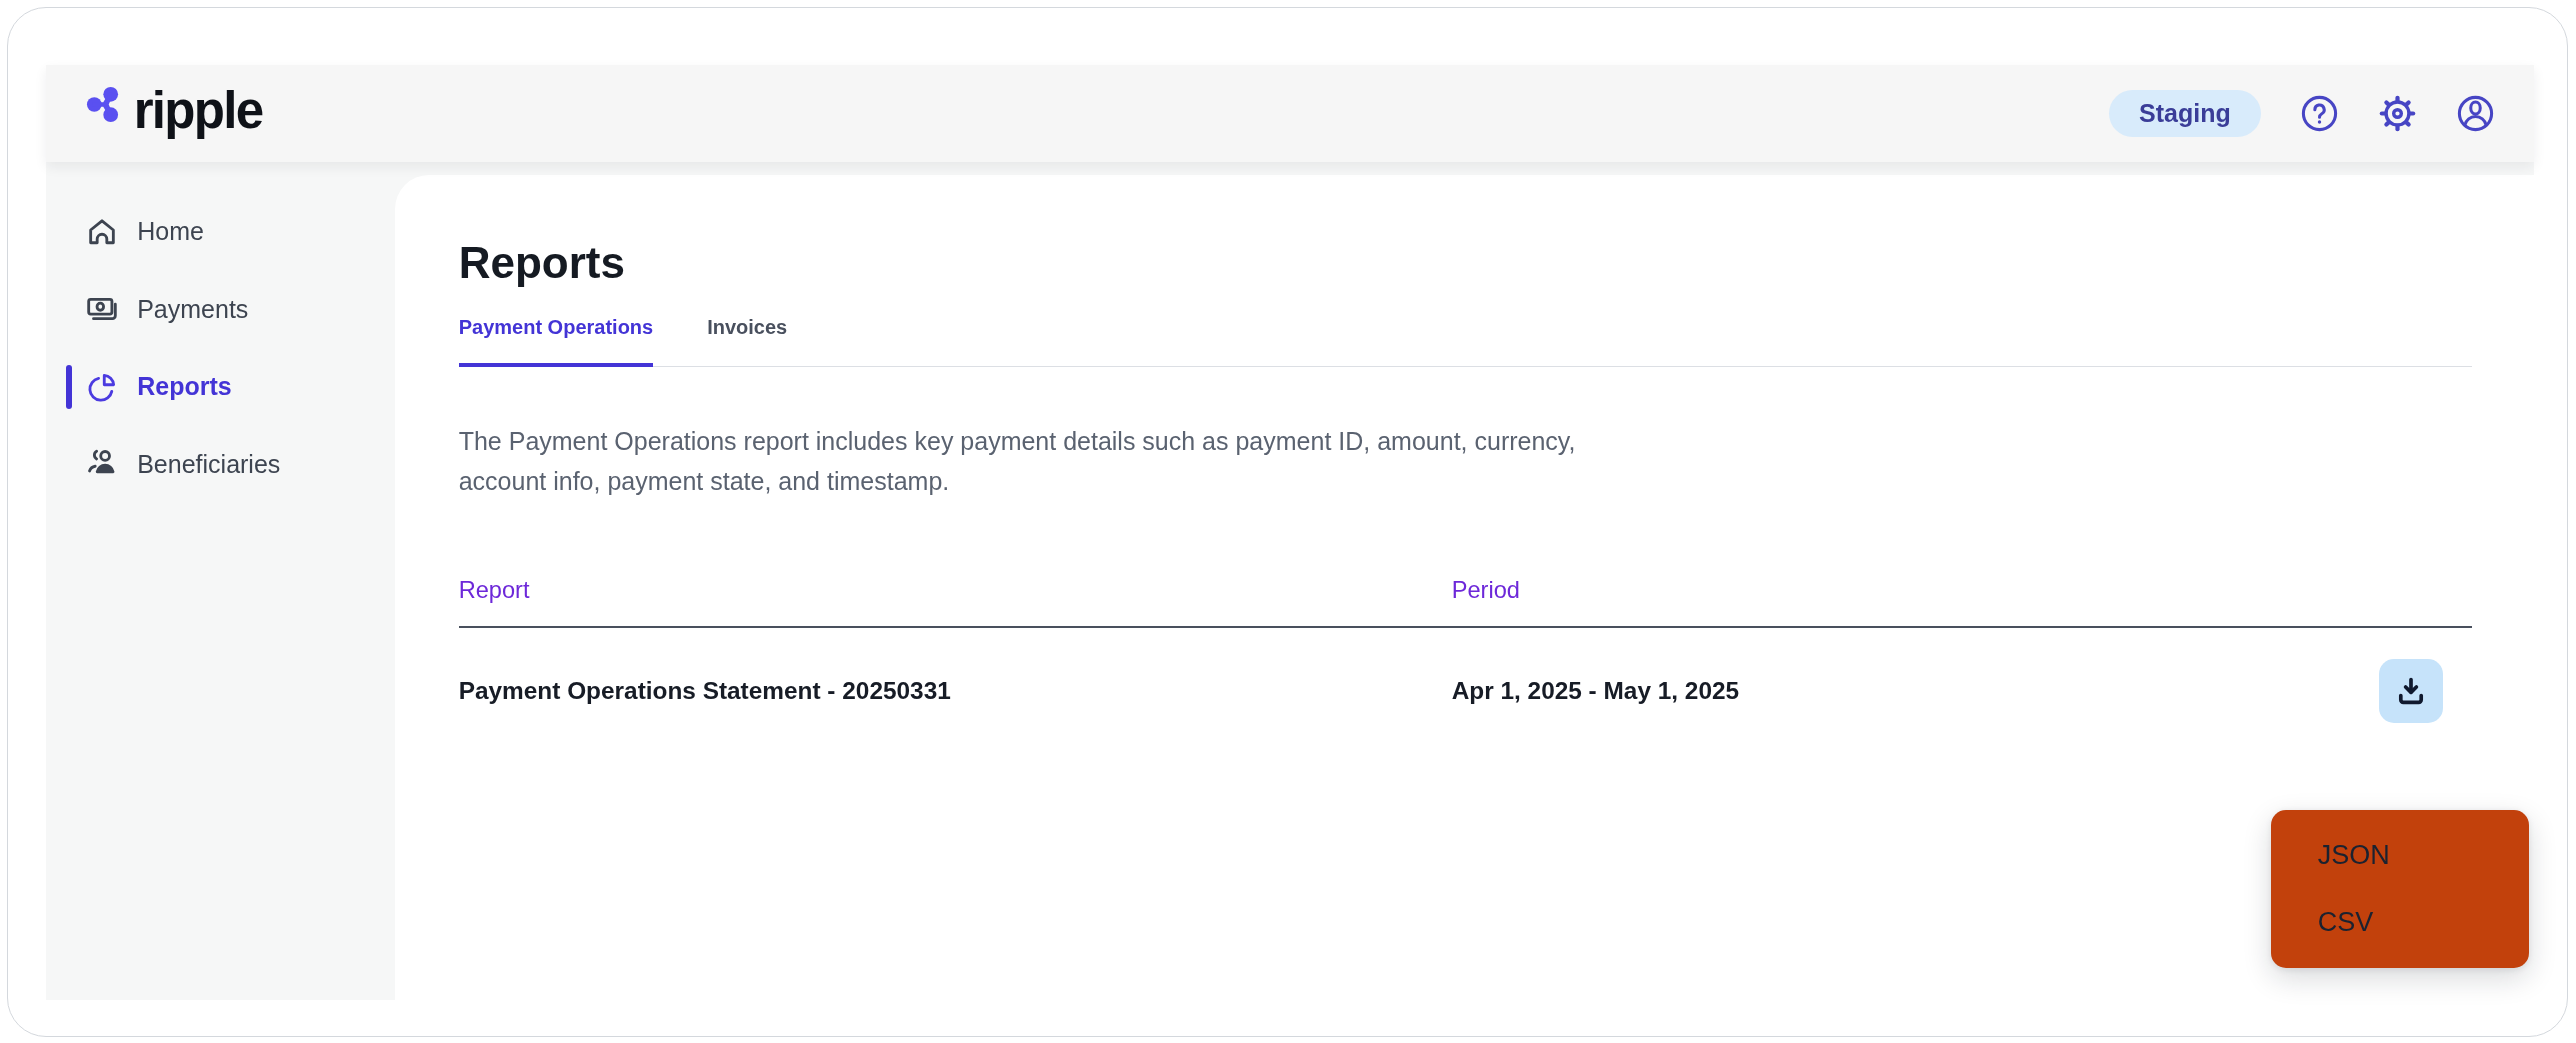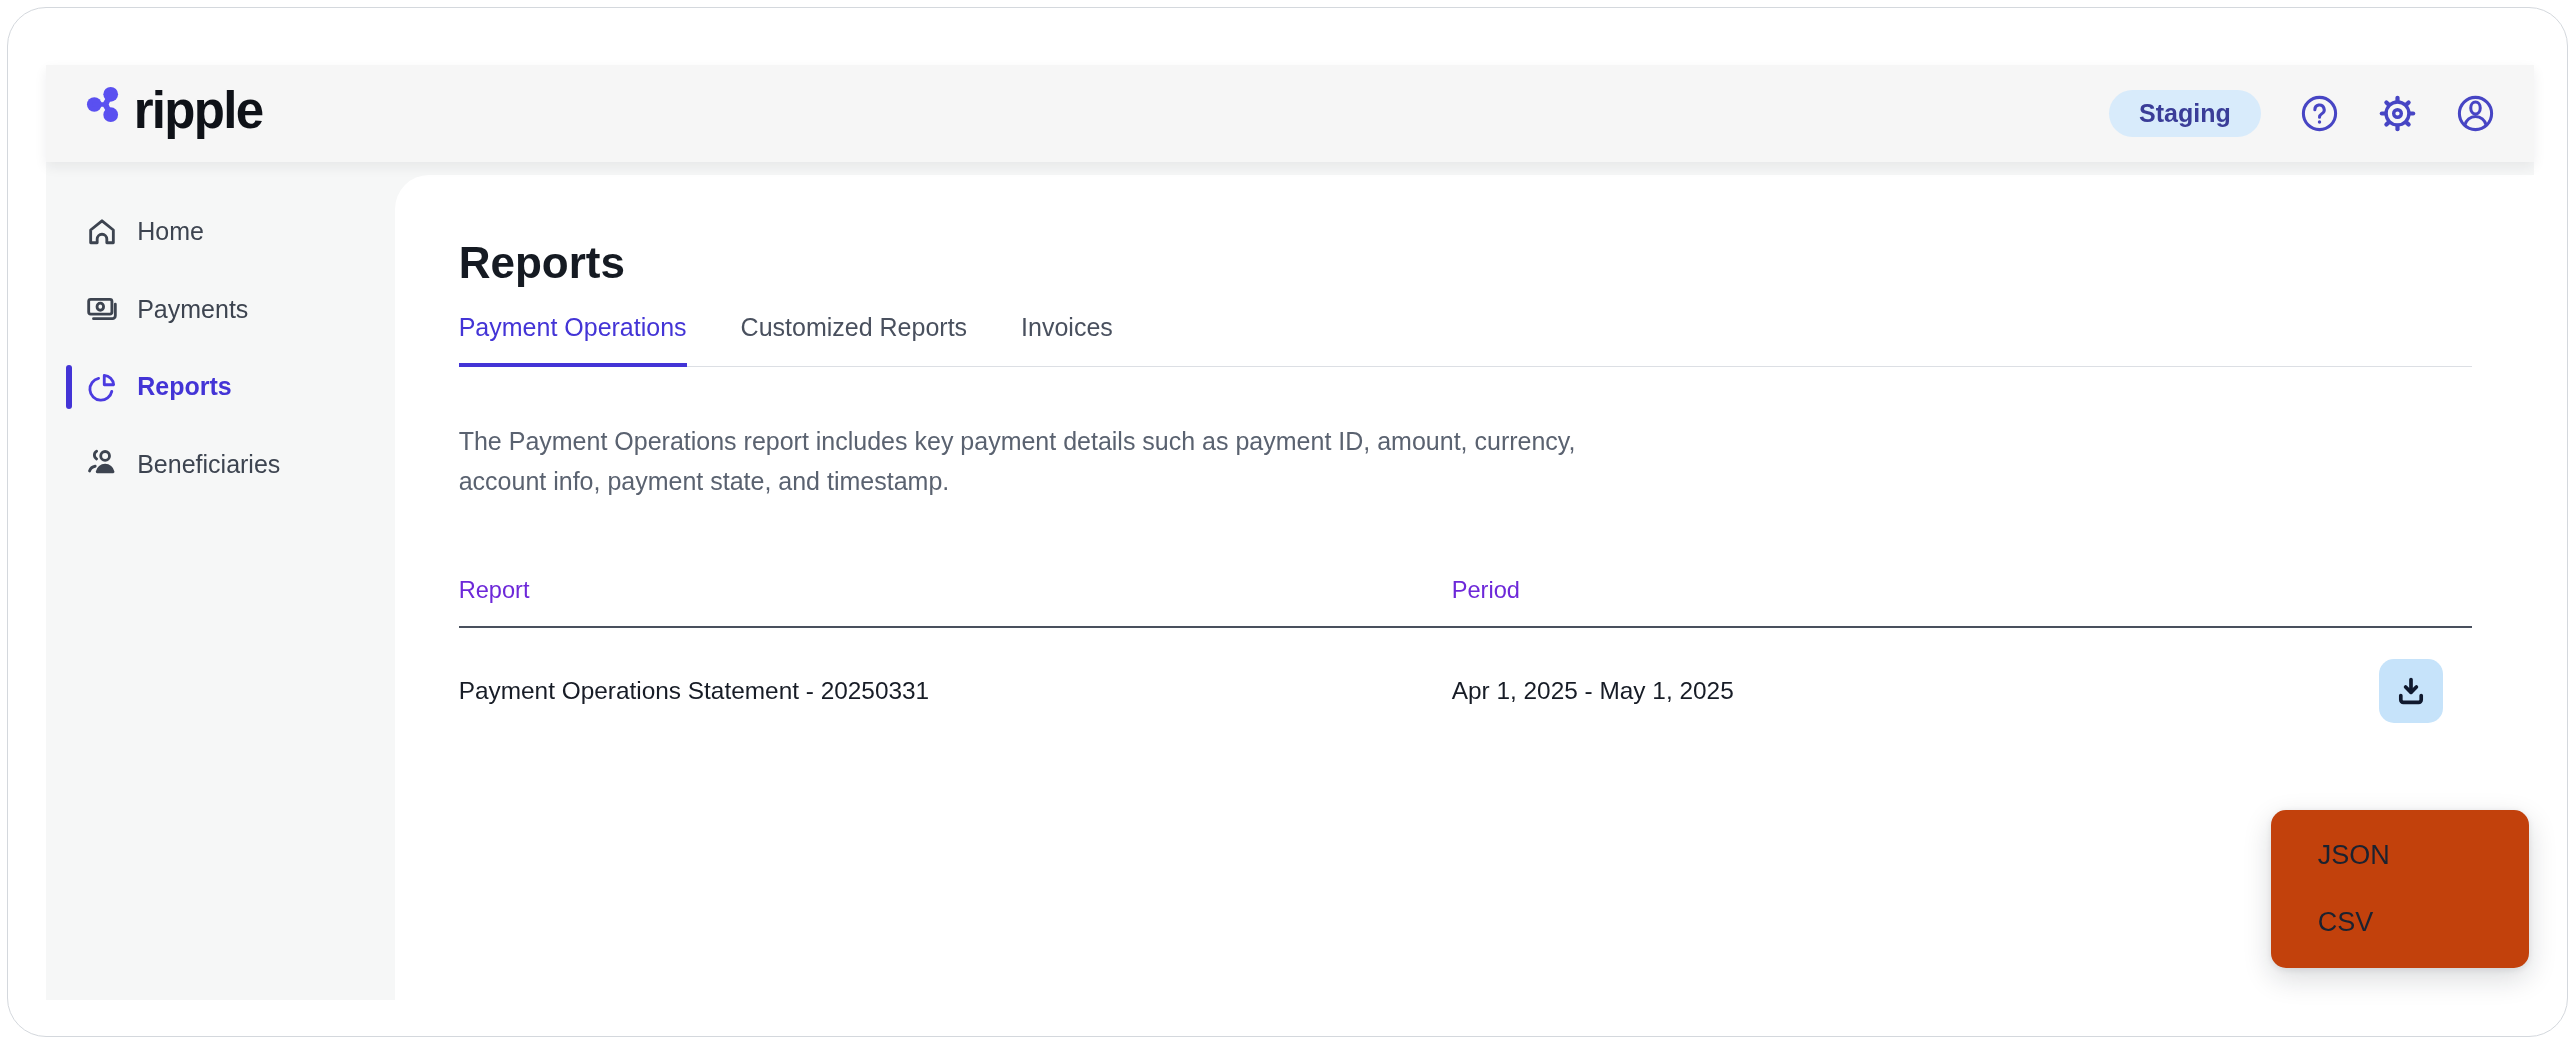--- a/index.html
+++ b/index.html
@@ -56,33 +56,33 @@
     padding:64px 62px 0 64px;
   }
   .page-title { font-size:44px; line-height:47px; font-weight:700; color:#151a22; }
   .update-row { margin-top:40px; display:flex; align-items:center; gap:20px; height:37px; }
   .update-text { font-size:25px; color:#5b6472; }
   .refresh-icon { width:35px; height:35px; color:#4a43e6; cursor:pointer; }
   .refresh-icon svg { width:100%; height:100%; display:block; }
 
   .tabs { margin-top:25px; display:flex; gap:54px; border-bottom:1.7px solid #dcdfe4; }
   .tab {
-    font-size:25px; line-height:32px; font-weight:400; color:#49505e;
+    font-size:20px; line-height:32px; font-weight:700; color:#49505e;
     padding-bottom:20px; margin-bottom:-1.7px; cursor:pointer; border-bottom:4.2px solid transparent;
   }
   .tab.active { color:#4334d6; border-bottom-color:#4334d6; }
 
   .description { margin-top:54px; font-size:25px; line-height:40px; color:#5a6270; max-width:1145px; }
 
   .report-table { margin-top:76px; }
   .thead { display:flex; padding-bottom:22px; border-bottom:2.5px solid #49505d; }
   .th { font-size:23.6px; font-weight:400; color:#6d28d9; }
   .th.col-report { width:993px; }
   .trow { display:flex; align-items:center; height:126px; }
-  .td { font-size:24.4px; color:#171c26; }
+  .td { font-size:24.4px; color:#171c26;font-weight:bold; }
   .td.col-report { width:993px; }
   .trow-spacer { flex:1; }
 
   .download-btn {
     width:64px; height:64px; border-radius:15px; background:#c6e3fa; border:none;
     display:flex; align-items:center; justify-content:center; cursor:pointer; margin-right:29px;
   }
   .download-btn svg { width:34px; height:34px; color:#10192e; display:block; }
 
   .download-menu {
@@ -205,21 +205,20 @@
         </div>
       </div>
 
       <div class="main-panel">
 
         <div class="page-title">Reports</div>
 
 
         <div class="tabs">
           <div class="tab active">Payment Operations</div>
-          <div class="tab">Customized Reports</div>
           <div class="tab">Invoices</div>
         </div>
 
         <div class="description">The Payment Operations report includes key payment details such as payment ID, amount, currency, account info, payment state, and timestamp.</div>
 
         <div class="report-table">
           <div class="thead">
             <div class="th col-report">Report</div>
             <div class="th col-period">Period</div>
           </div>

